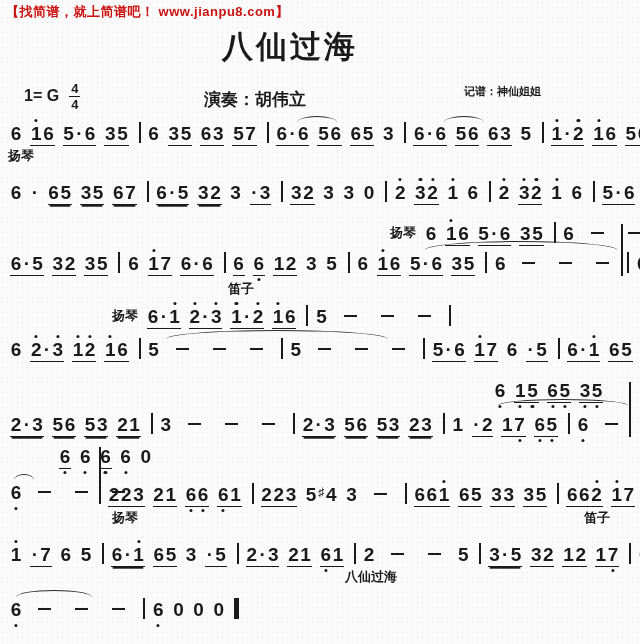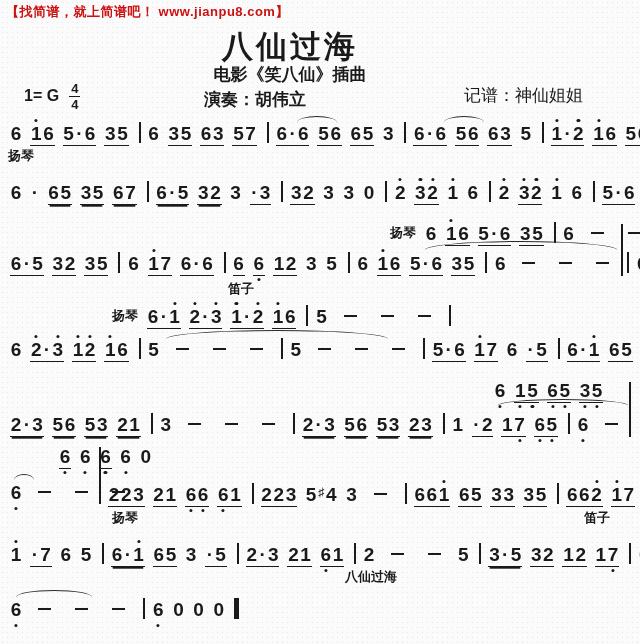--- a/index.html
+++ b/index.html
@@ -21,21 +21,21 @@
   }
   .title{
     position:absolute;left:0;top:26px;width:580px;margin:0;
     text-align:center;font-size:31px;font-weight:bold;letter-spacing:3px;
   }
   .subtitle{
     position:absolute;left:0;top:63px;width:580px;
     text-align:center;font-size:17px;font-weight:bold;
   }
   .performer{position:absolute;left:204px;top:88px;font-size:17px;font-weight:bold;}
-  .notator{position:absolute;left:464px;top:84px;font-size:17px;font-weight:normal;}
+  .notator{position:absolute;left:464px;top:84px;font-size:11px;font-weight:bold;}
   .keysig{position:absolute;left:24px;top:82px;font-size:16px;font-weight:bold;}
   .timesig{display:inline-block;vertical-align:middle;margin-left:10px;text-align:center;line-height:1;}
   .timesig .ts-top{display:block;font-size:13px;font-weight:bold;border-bottom:1.6px solid #1a1a1a;padding:0 2px 1px;}
   .timesig .ts-bot{display:block;font-size:13px;font-weight:bold;padding-top:1px;}
 
   
   .music-line{
     position:absolute;white-space:nowrap;
     font-size:19px;font-weight:bold;line-height:1;
   }
@@ -56,21 +56,20 @@
   .tallbar{position:absolute;width:2.2px;background:#1a1a1a;}
   .arc{position:absolute;border-top:1.7px solid #2a2a2a;border-radius:100% 100% 0 0 / 130% 130% 0 0;}
   .inst-label{position:absolute;font-size:13px;font-weight:bold;}
 </style>
 </head>
 <body>
 
 <div class="page">
   <div class="banner" style="color: rgb(204, 17, 17);">【找简谱，就上简谱吧！ www.jianpu8.com】</div>
   <h1 class="title">八仙过海</h1>
-  <div class="subtitle">电影《笑八仙》插曲</div>
   <div class="performer">演奏：胡伟立</div>
   <div class="notator">记谱：神仙姐姐</div>
   <div class="keysig">
     <span>1= G</span><span class="timesig"><span class="ts-top">4</span><span class="ts-bot">4</span></span>
   </div>
   <div id="score">
       <div class="music-line" style="top: 122px; left: 8px;"><span class="measure"><span class="grp"><span class="ch">6</span></span><span class="grp u1"><span class="ch da">1</span><span class="ch">6</span></span><span class="grp u1"><span class="ch">5</span><span class="dotsep">·</span><span class="ch">6</span></span><span class="grp u1"><span class="ch">3</span><span class="ch">5</span></span></span><span class="bar"></span><span class="measure"><span class="grp"><span class="ch">6</span></span><span class="grp u1"><span class="ch">3</span><span class="ch">5</span></span><span class="grp u1"><span class="ch">6</span><span class="ch">3</span></span><span class="grp u1"><span class="ch">5</span><span class="ch">7</span></span></span><span class="bar"></span><span class="measure"><span class="grp u1"><span class="ch">6</span><span class="dotsep">·</span><span class="ch">6</span></span><span class="grp u1"><span class="ch">5</span><span class="ch">6</span></span><span class="grp u1"><span class="ch">6</span><span class="ch">5</span></span><span class="grp"><span class="ch">3</span></span></span><span class="bar"></span><span class="measure"><span class="grp u1"><span class="ch">6</span><span class="dotsep">·</span><span class="ch">6</span></span><span class="grp u1"><span class="ch">5</span><span class="ch">6</span></span><span class="grp u1"><span class="ch">6</span><span class="ch">3</span></span><span class="grp"><span class="ch">5</span></span></span><span class="bar"></span><span class="measure"><span class="grp u1"><span class="ch da">1</span><span class="dotsep">·</span><span class="ch da">2</span></span><span class="grp u1"><span class="ch da">1</span><span class="ch">6</span></span><span class="grp u1"><span class="ch">5</span><span class="ch">6</span></span></span></div>
       <div class="music-line" style="top: 181px; left: 8px;"><span class="measure"><span class="grp"><span class="ch">6</span></span><span class="grp"><span class="dotsep">·</span></span><span class="grp u2"><span class="ch">6</span><span class="ch">5</span></span><span class="grp u2"><span class="ch">3</span><span class="ch">5</span></span><span class="grp u2"><span class="ch">6</span><span class="ch">7</span></span></span><span class="bar"></span><span class="measure"><span class="grp u2"><span class="ch">6</span><span class="dotsep">·</span><span class="ch">5</span></span><span class="grp u2"><span class="ch">3</span><span class="ch">2</span></span><span class="grp"><span class="ch">3</span></span><span class="grp u1"><span class="dotsep">·</span><span class="ch">3</span></span></span><span class="bar"></span><span class="measure"><span class="grp u1"><span class="ch">3</span><span class="ch">2</span></span><span class="grp"><span class="ch">3</span></span><span class="grp"><span class="ch">3</span></span><span class="grp"><span class="ch">0</span></span></span><span class="bar"></span><span class="measure"><span class="grp"><span class="ch da">2</span></span><span class="grp u1"><span class="ch da">3</span><span class="ch da">2</span></span><span class="grp"><span class="ch da">1</span></span><span class="grp"><span class="ch">6</span></span></span><span class="bar"></span><span class="measure"><span class="grp"><span class="ch da">2</span></span><span class="grp u1"><span class="ch da">3</span><span class="ch da">2</span></span><span class="grp"><span class="ch da">1</span></span><span class="grp"><span class="ch">6</span></span></span><span class="bar"></span><span class="measure"><span class="grp u1"><span class="ch">5</span><span class="dotsep">·</span><span class="ch">6</span></span></span></div>
       <div class="music-line" style="top: 222px; left: 390px;"><span class="inline-label">扬琴</span><span class="measure"><span class="grp"><span class="ch">6</span></span><span class="grp u1"><span class="ch da">1</span><span class="ch">6</span></span><span class="grp u1"><span class="ch">5</span><span class="dotsep">·</span><span class="ch">6</span></span><span class="grp u1"><span class="ch">3</span><span class="ch">5</span></span></span><span class="bar"></span><span class="measure"><span class="grp"><span class="ch">6</span></span><span class="grp"><span class="dash"></span></span><span class="grp"><span class="dash"></span></span></span></div>
       <div class="music-line" style="top: 252px; left: 8px;"><span class="measure"><span class="grp u1"><span class="ch">6</span><span class="dotsep">·</span><span class="ch">5</span></span><span class="grp u1"><span class="ch">3</span><span class="ch">2</span></span><span class="grp u1"><span class="ch">3</span><span class="ch">5</span></span></span><span class="bar"></span><span class="measure"><span class="grp"><span class="ch">6</span></span><span class="grp u1"><span class="ch da">1</span><span class="ch">7</span></span><span class="grp u1"><span class="ch">6</span><span class="dotsep">·</span><span class="ch">6</span></span></span><span class="bar"></span><span class="measure"><span class="grp u1"><span class="ch">6</span></span><span class="grp u1"><span class="ch db">6</span></span><span class="grp u1"><span class="ch">1</span><span class="ch">2</span></span><span class="grp"><span class="ch">3</span></span><span class="grp"><span class="ch">5</span></span></span><span class="bar"></span><span class="measure"><span class="grp"><span class="ch">6</span></span><span class="grp u1"><span class="ch da">1</span><span class="ch">6</span></span><span class="grp u1"><span class="ch">5</span><span class="dotsep">·</span><span class="ch">6</span></span><span class="grp u1"><span class="ch">3</span><span class="ch">5</span></span></span><span class="bar"></span><span class="measure"><span class="grp"><span class="ch">6</span></span><span class="grp"><span class="dash"></span></span><span class="grp"><span class="dash"></span></span><span class="grp"><span class="dash"></span></span></span><span class="bar"></span><span class="measure"><span class="grp"><span class="ch">6</span></span></span></div>

